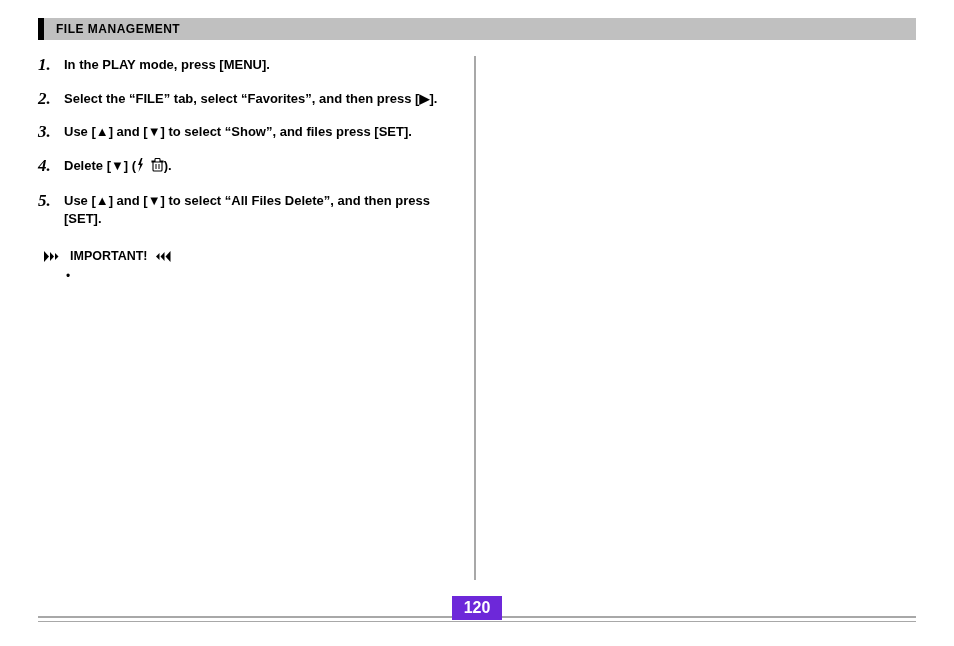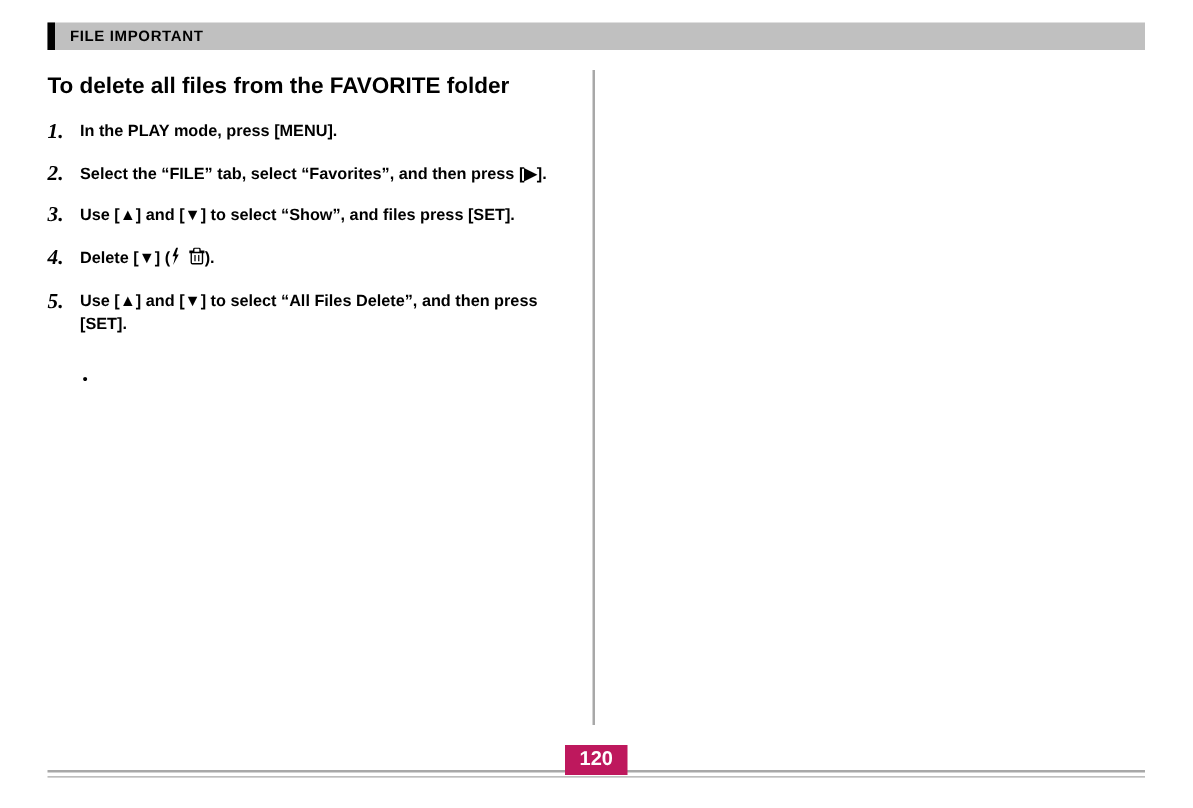--- a/index.html
+++ b/index.html
@@ -115,59 +115,75 @@
     height: 1px;
     background: #a8a8a8;
   }
   .page-num-box {
     position: absolute;
     left: 50%;
     transform: translateX(-50%);
     bottom: -2px;
     width: 50px;
     height: 24px;
-    background: #be185d;
+    background: #6d28d9;
     color: #fff;
     font-weight: bold;
     font-size: 16px;
     display: flex;
     align-items: center;
     justify-content: center;
   }
 </style>
 </head>
 <body>
 
 <div class="header-bar">
-  <span>FILE IMPORTANT</span>
+  <span>FILE MANAGEMENT</span>
 </div>
 
 <div class="content-area">
   <div class="column">
-    <div class="col-title">To delete all files from the FAVORITE folder</div>
 
     <ol class="steps">
       <li><span>In the PLAY mode, press [MENU].</span></li>
       <li><span>Select the “FILE” tab, select “Favorites”, and then press [▶].</span></li>
       <li><span>Use [▲] and [▼] to select “Show”, and files press [SET].</span></li>
       <li>
         <span>Delete [▼] (</span><span class="inline-icon"><svg width="9" height="14" viewBox="0 0 9 14">
               <path d="M5 0 L2 7 L4.2 7 L2.5 14 L7 5.5 L4.8 5.5 L6.5 0 Z" fill="#000"></path>
             </svg></span>
         <span class="inline-icon" style="margin-left:2px;"><svg width="13" height="14" viewBox="0 0 13 14">
               <path d="M1 4 L12 4 L12 3 L9 3 L9 1.3 Q9 0.5 8.2 0.5 L4.8 0.5 Q4 0.5 4 1.3 L4 3 L1 3 Z" fill="none" stroke="#000" stroke-width="1.1"></path>
               <path d="M2 4 L2 12 Q2 13 3 13 L10 13 Q11 13 11 12 L11 4" fill="none" stroke="#000" stroke-width="1.1"></path>
               <line x1="5" y1="6" x2="5" y2="11" stroke="#000" stroke-width="1"></line>
               <line x1="8" y1="6" x2="8" y2="11" stroke="#000" stroke-width="1"></line>
             </svg></span><span>).</span>
       </li>
       <li><span>Use [▲] and [▼] to select “All Files Delete”, and then press [SET].</span></li>
     </ol>
 
     <div class="important-block">
+      <div class="important-header">
+        <span class="arrow-cluster">
+          <svg width="22" height="11" viewBox="0 0 22 11">
+              <path d="M0 0 L5 5.5 L0 11 Z" fill="#000"></path>
+              <path d="M6 1 L10 5.5 L6 10 Z" fill="#000"></path>
+              <path d="M11 2 L14.5 5.5 L11 9 Z" fill="#000"></path>
+            </svg>
+        </span>
+        <span>IMPORTANT!</span>
+        <span class="arrow-cluster">
+          <svg width="22" height="11" viewBox="0 0 22 11">
+              <path d="M7.5 2 L4 5.5 L7.5 9 Z" fill="#000"></path>
+              <path d="M12.5 1 L8.5 5.5 L12.5 10 Z" fill="#000"></path>
+              <path d="M18.5 0 L13.5 5.5 L18.5 11 Z" fill="#000"></path>
+            </svg>
+        </span>
+      </div>
       <div class="important-body">
         <span class="bullet">•</span>
       </div>
     </div>
   </div>
 
   <div class="vertical-divider"></div>
 </div>
 
 <div class="footer">

